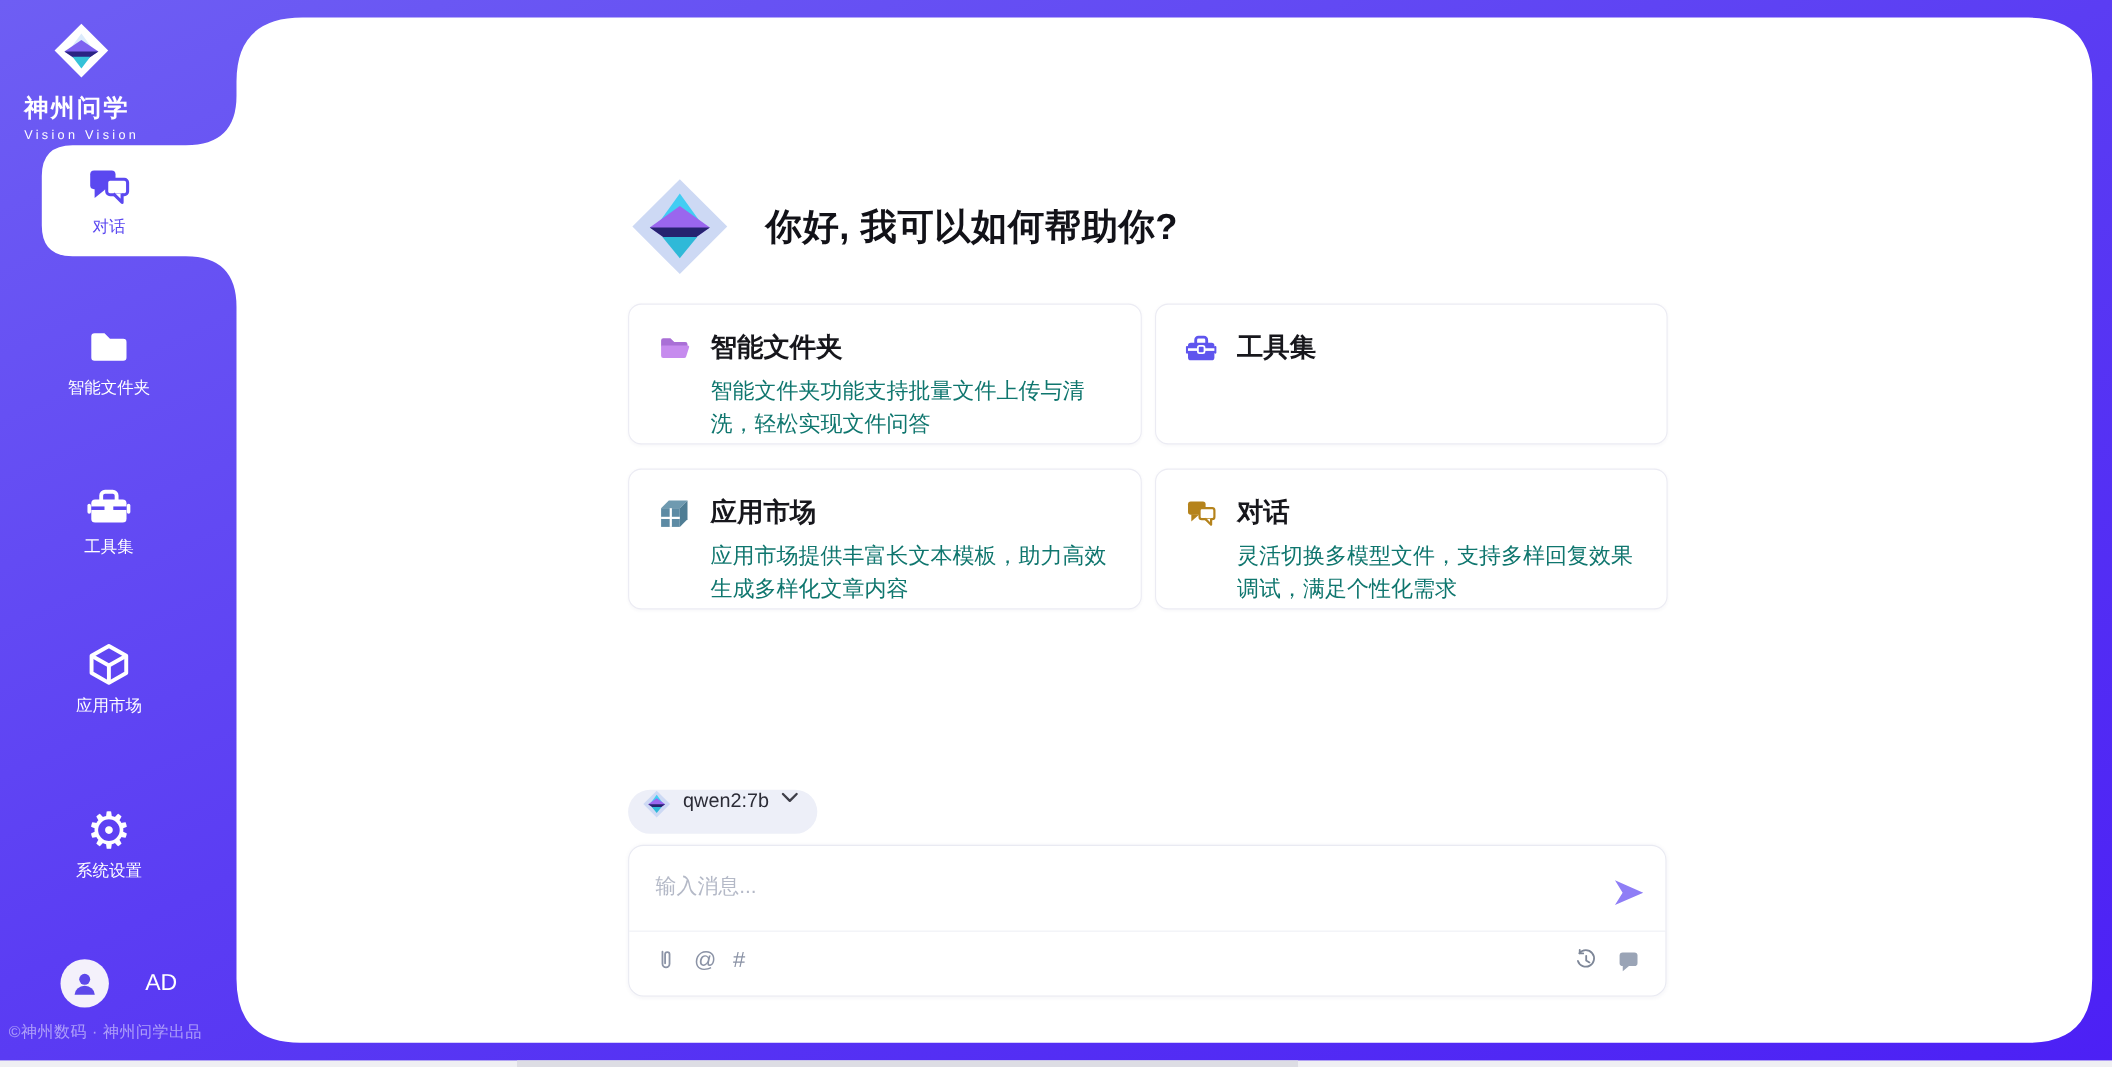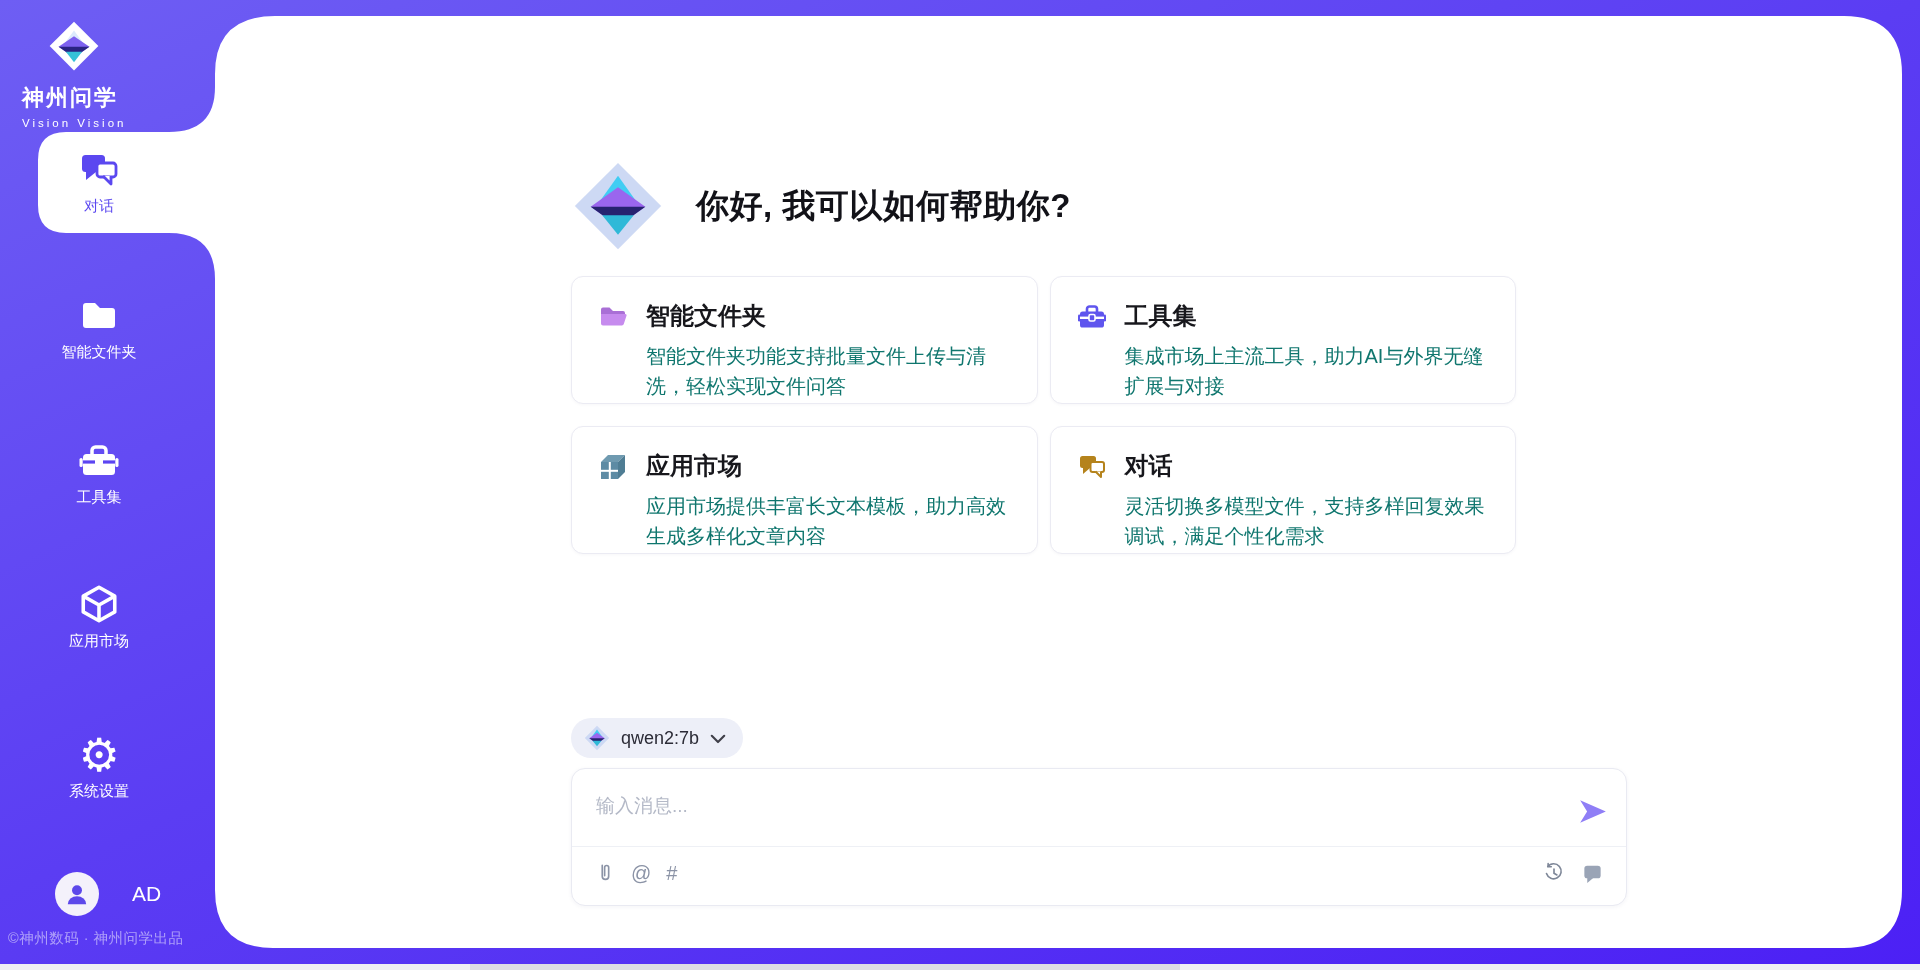--- a/index.html
+++ b/index.html
@@ -44,24 +44,24 @@
   .cards { position:absolute; left:571px; top:276px; width:945px;
     display:grid; grid-template-columns:1fr 1fr; column-gap:12px; row-gap:22px; }
   .card { height:128px; background:#fff; border:1px solid #ebebf3; border-radius:12px;
     box-shadow:0 1px 3px rgba(40,40,90,.04); padding:23px 26px 0 27px;
     display:flex; gap:19px; cursor:pointer; }
   .card .cico { flex:0 0 28px; margin-top:3px; }
   .card h3 { font-size:24px; font-weight:bold; color:#17171c; margin-bottom:9px; }
   .card p { font-size:20px; color:#0f766e; line-height:30px; }
 
   .model-pill { position:absolute; left:571px; top:718px; height:40px; padding:0 17px 0 13px;
-    background:#edeff8; border-radius:20px; display:inline-flex; align-items:center; gap:11px; cursor:pointer; }
+    background:#edeff8; border-radius:20px; display:inline-flex; gap:11px; cursor:pointer; }
   .model-pill .mname { font-size:18px; color:#2b2b36; }
 
-  .composer { position:absolute; left:571px; top:768px; width:1056px; height:138px;
+  .composer { position:absolute; left:571px; top:768px; width:944px; height:138px;
     background:#fff; border:1px solid #e9eaf2; border-radius:14px;
     box-shadow:0 1px 4px rgba(40,40,90,.05); }
   .composer textarea { position:absolute; left:0; top:0; width:860px; height:70px;
     border:none; outline:none; resize:none; background:transparent;
     padding:24px 0 0 24px; font-family:inherit; font-size:19px; color:#333; }
   .composer textarea::placeholder { color:#b4b9c7; }
   .send-btn { position:absolute; right:18px; top:29px; width:30px; height:27px; cursor:pointer; }
   .comp-divider { position:absolute; left:0; top:77px; width:100%; height:1px; background:#eef0f5; }
   .comp-tools { position:absolute; left:22px; top:92px; display:flex; align-items:center; gap:15px; }
   .comp-tools-r { position:absolute; right:22px; top:92px; display:flex; align-items:center; gap:16px; }
@@ -199,21 +199,20 @@
       <svg class="cico" width="28" height="28" viewBox="0 0 28 28">
         <rect x="9" y="3.5" width="10" height="8" rx="2.5" fill="none" stroke="#5f55ee" stroke-width="2.6"></rect>
         <rect x="2" y="8.5" width="24" height="16" rx="2.6" fill="#5f55ee"></rect>
         <rect x="0" y="11.5" width="2.4" height="7" rx="1.2" fill="#5f55ee"></rect>
         <rect x="25.6" y="11.5" width="2.4" height="7" rx="1.2" fill="#5f55ee"></rect>
         <rect x="2" y="13.6" width="24" height="2.4" fill="#ffffff"></rect>
         <rect x="11" y="11.5" width="6" height="6.5" rx="1.5" fill="#5f55ee" stroke="#ffffff" stroke-width="1.6"></rect>
       </svg>
       <div>
         <h3>工具集</h3>
-        <p>集成市场上主流工具，助力AI与外界无缝扩展与对接</p>
       </div>
     </div>
 
     <div class="card">
       <svg class="cico" width="28" height="28" viewBox="0 0 28 28">
         <polygon points="2,9 9,2 26,2 19,9" fill="#6f9ab0"></polygon>
         <polygon points="19,9 26,2 26,19 19,26" fill="#4f7d94"></polygon>
         <rect x="2" y="9" width="17" height="17" fill="#5d8ba4"></rect>
         <rect x="9.8" y="9" width="2" height="17" fill="#ffffff"></rect>
         <rect x="2" y="16.8" width="17" height="2" fill="#ffffff"></rect>

